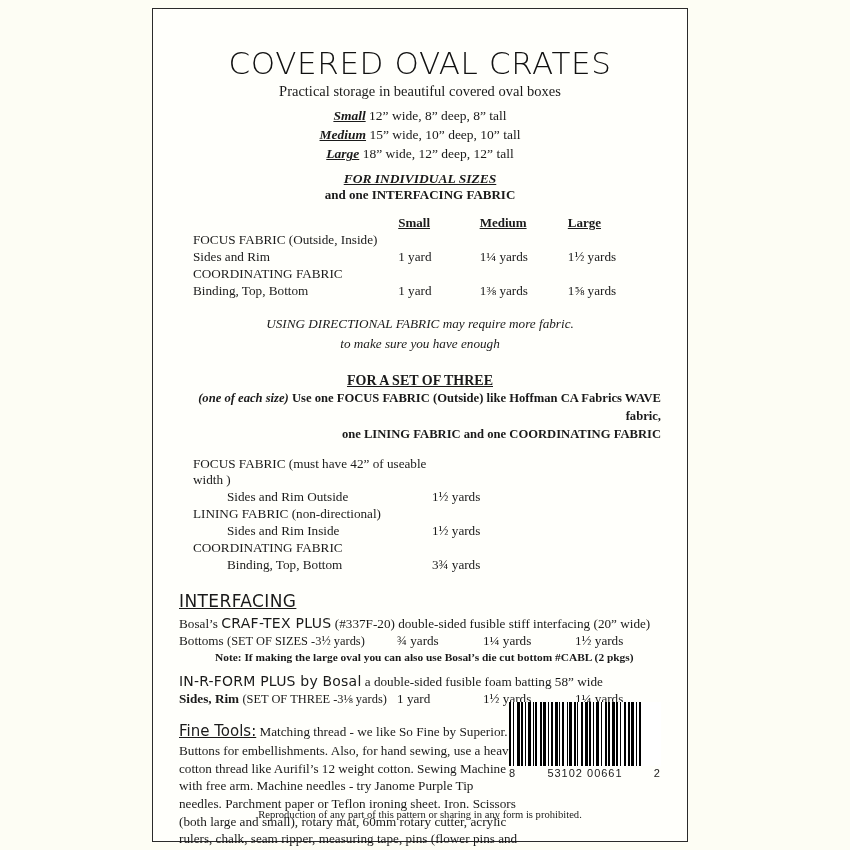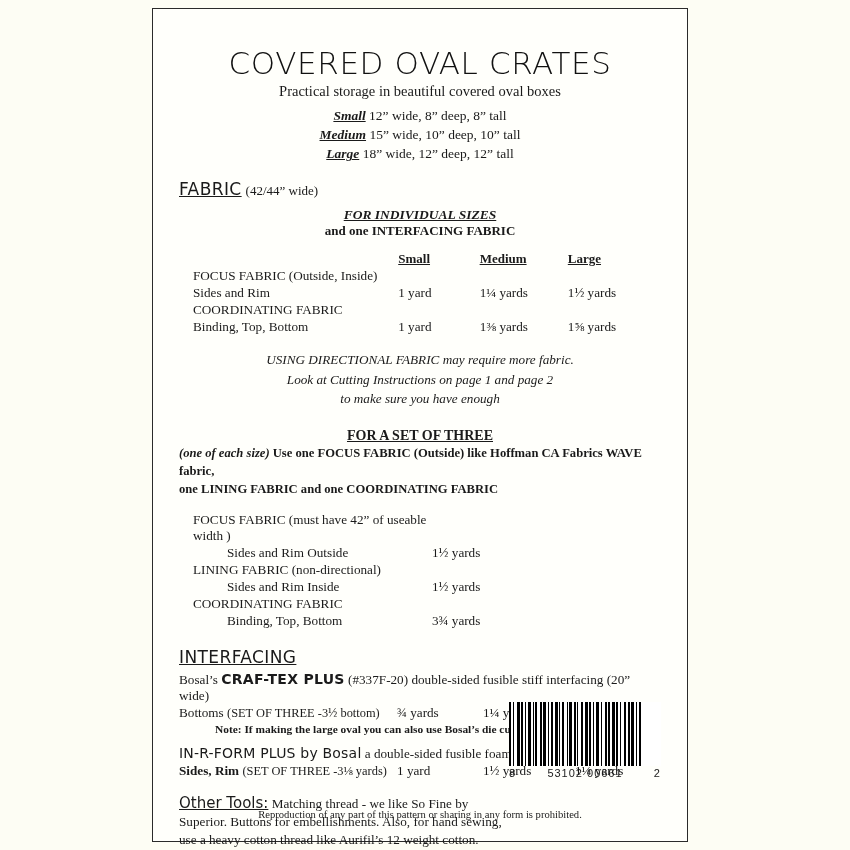--- a/index.html
+++ b/index.html
@@ -114,21 +114,21 @@
   .set-head {
     text-align: center;
     margin-top: 18px;
   }
   .set-head .t {
     font-weight: bold;
     text-decoration: underline;
     font-size: 14px;
   }
   .set-sub {
-    text-align: left;
+    text-align: right;
     font-size: 12.6px;
     line-height: 1.42;
     margin-top: 1px;
   }
   .set-sub .it { font-style: italic; }
   .set-sub .bd { font-weight: bold; }
 
   table.stable {
     border-collapse: collapse;
     font-size: 13.2px;
@@ -138,21 +138,20 @@
   table.stable td { padding: 0 0 1px 0; vertical-align: top; }
   .s-label { width: 205px; }
   .s-ind { padding-left: 34px !important; }
 
   .sec-interfacing { margin-top: 17px; }
   .bosal-line { font-size: 13.2px; margin-top: 4px; }
   .craftex {
     font-family: "DejaVu Sans", sans-serif;
     font-size: 14px;
     letter-spacing: 0.3px;
-    font-weight: bold;
   }
   table.itable {
     border-collapse: collapse;
     font-size: 13.2px;
     margin-top: 1px;
     width: 470px;
   }
   table.itable td { padding: 0; vertical-align: top; }
   .i-label { width: 218px; }
   .i-a { width: 86px; }
@@ -238,24 +237,20 @@
       <div>
         <span class="nm">Medium</span>
         <span>15” wide, 10” deep,  10” tall</span>
       </div>
       <div>
         <span class="nm">Large</span>
         <span>18” wide, 12” deep,  12” tall</span>
       </div>
     </div>
 
-    <div class="sec-fabric">
-      <span class="sec-head">FABRIC</span>
-      <span class="sec-head-note">(42/44” wide)</span>
-    </div>
 
     <div class="centerblock" style="margin-top:8px;">
       <div class="ital-under-bold">FOR INDIVIDUAL SIZES</div>
       <div class="bold-sm">and one INTERFACING FABRIC</div>
     </div>
 
     <table class="ftable">
       <tbody>
           <tr>
         <td class="c-label"></td>
@@ -285,21 +280,20 @@
         <td class="c-label">Binding, Top, Bottom</td>
         <td class="c-s">1 yard</td>
         <td class="c-m">1⅜ yards</td>
         <td class="c-l">1⅝ yards</td>
       </tr>
     </tbody>
       </table>
 
     <div class="note-block">
       <div>USING DIRECTIONAL FABRIC may require more fabric.</div>
-      <div>Look at Cutting Instructions on page 1 and page 2</div>
       <div>to make sure you have enough</div>
     </div>
 
     <div class="set-head">
       <span class="t">FOR A SET OF THREE</span>
     </div>
     <div class="set-sub">
       <div>
         <span class="it bd">(one of each size)</span>
         <span class="bd">Use one FOCUS FABRIC (Outside) like Hoffman CA Fabrics WAVE fabric,</span>
@@ -344,21 +338,21 @@
       <span>Bosal’s</span>
       <span class="craftex">CRAF-TEX PLUS</span>
       <span>(#337F-20) double-sided fusible stiff interfacing (20” wide)</span>
     </div>
 
     <table class="itable">
       <tbody>
           <tr>
         <td class="i-label">
           <span>Bottoms</span>
-          <span class="fi" style="font-size:12.4px">(SET OF THREE -3½ bottom)</span>
+          <span class="fi" style="font-size:12.4px">(SET OF SIZES -3½ yards)</span>
         </td>
         <td class="i-a">¾ yards</td>
         <td class="i-b">1¼ yards</td>
         <td>1½ yards</td>
       </tr>
     </tbody>
       </table>
 
     <div class="note-small">Note: If making the large oval you can also use Bosal’s die cut bottom #CABL (2 pkgs)</div>
 
@@ -376,21 +370,21 @@
         </td>
         <td class="i-a">1 yard</td>
         <td class="i-b">1½ yards</td>
         <td>1¼ yards</td>
       </tr>
     </tbody>
       </table>
 
     <div class="sec-tools">
       <div class="tools-body">
-        <span class="tools-head">Other Tools:</span>
+        <span class="tools-head">Fine Tools:</span>
         <span>Matching thread - we like So Fine by Superior. Buttons for embellishments. Also, for hand sewing, use a heavy cotton thread like Aurifil’s 12 weight cotton. Sewing Machine with free arm. Machine needles - try Janome Purple Tip needles. Parchment paper or Teflon ironing sheet. Iron. Scissors (both large and small), rotary mat, 60mm rotary cutter, acrylic rulers, chalk, seam ripper, measuring tape, pins (flower pins and fine) and hand sewing needles - Milliner’s needles size 7. Rubber needle puller.</span>
       </div>
     </div>
 
     <div class="barcode-wrap">
       <div class="barcode">
         <i style="width:2px"></i>
           <i class="sp" style="width:2px"></i>
           <i style="width:1px"></i>
         <i class="sp" style="width:3px"></i>

